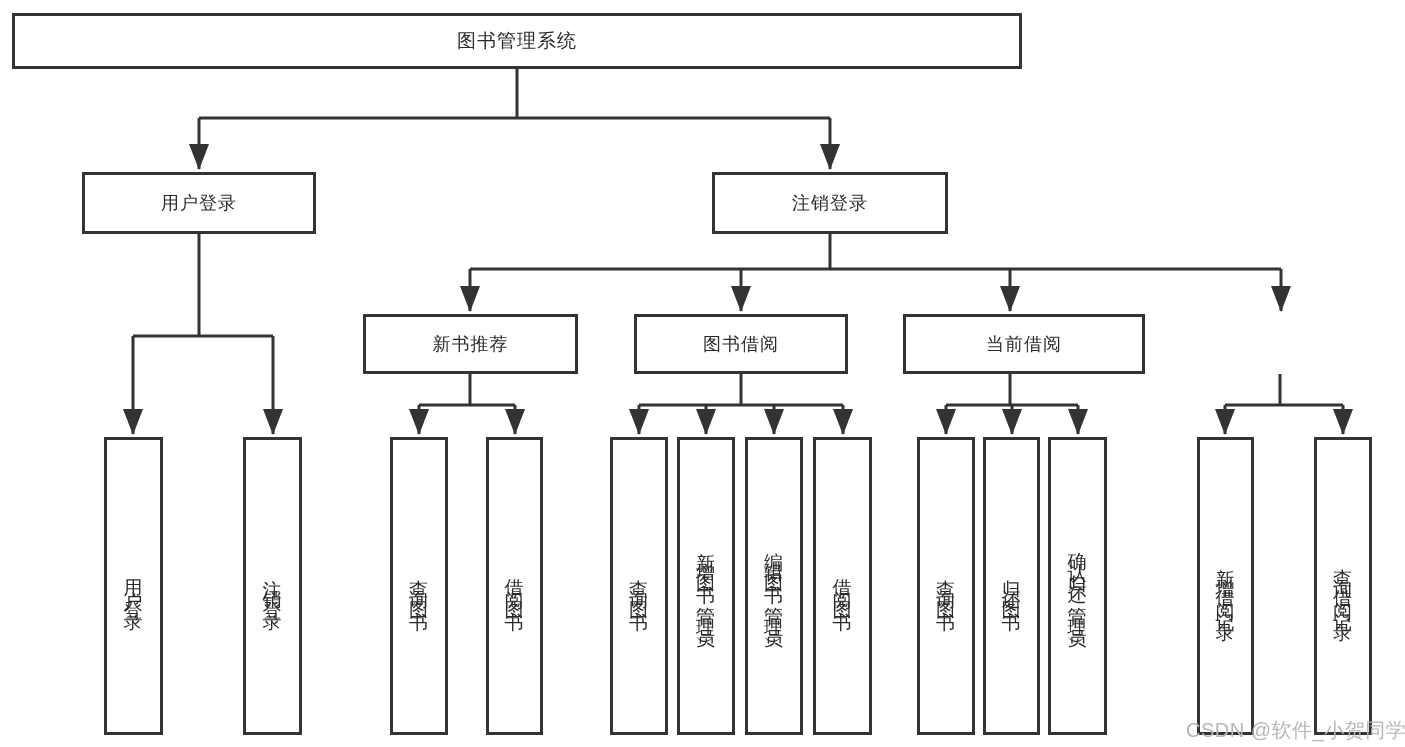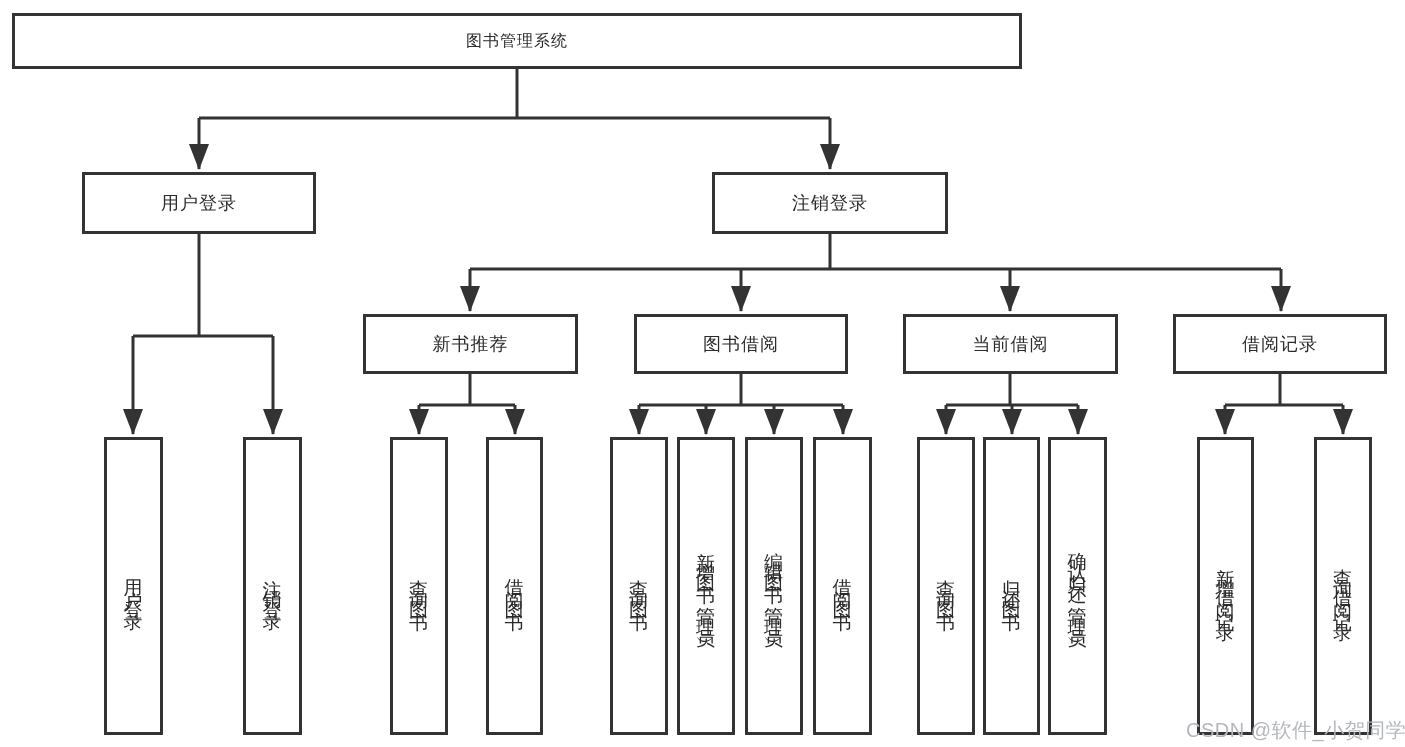--- a/index.html
+++ b/index.html
@@ -32,21 +32,21 @@
     align-items: center;
     justify-content: center;
     color: #2b2b2b;
     z-index: 2;
   }
   .hnode {
     font-size: 18px;
     letter-spacing: 1px;
   }
   .root {
-    font-size: 16px;
+    font-size: 19px;
   }
   .vnode span {
     writing-mode: vertical-rl;
     text-orientation: upright;
     font-size: 19px;
     letter-spacing: 11px;
     line-height: 1;
     white-space: nowrap;
   }
   .watermark {
@@ -115,22 +115,21 @@
     </g>
   </svg>
 
   <div class="node hnode root" style="left:12px; top:13px; width:1010px; height:56px;">图书管理系统</div>
 
   <div class="node hnode" style="left:82px; top:172px; width:234px; height:62px;">用户登录</div>
   <div class="node hnode" style="left:712px; top:172px; width:236px; height:62px;">注销登录</div>
 
   <div class="node hnode" style="left:634px; top:314px; width:214px; height:60px;">图书借阅</div>
   <div class="node hnode" style="left:363px; top:314px; width:215px; height:60px;">新书推荐</div>
-  <div class="node hnode" style="left:903px; top:314px; width:215px; height:60px;">当前借阅</div>
-  <div class="node hnode" style="left:1173px; top:314px; width:214px; height:60px;">借阅记录</div>
+  <div class="node hnode" style="left:903px; top:314px; width:242px; height:60px;">当前借阅</div>
 
   <div class="node vnode" style="left:104px; top:437px; width:59px; height:298px;">
     <span>用户登录</span>
   </div>
   <div class="node vnode" style="left:243px; top:437px; width:59px; height:298px;">
     <span>注销登录</span>
   </div>
 
   <div class="node vnode" style="left:390px; top:437px; width:58px; height:298px;">
     <span>查询图书</span>

